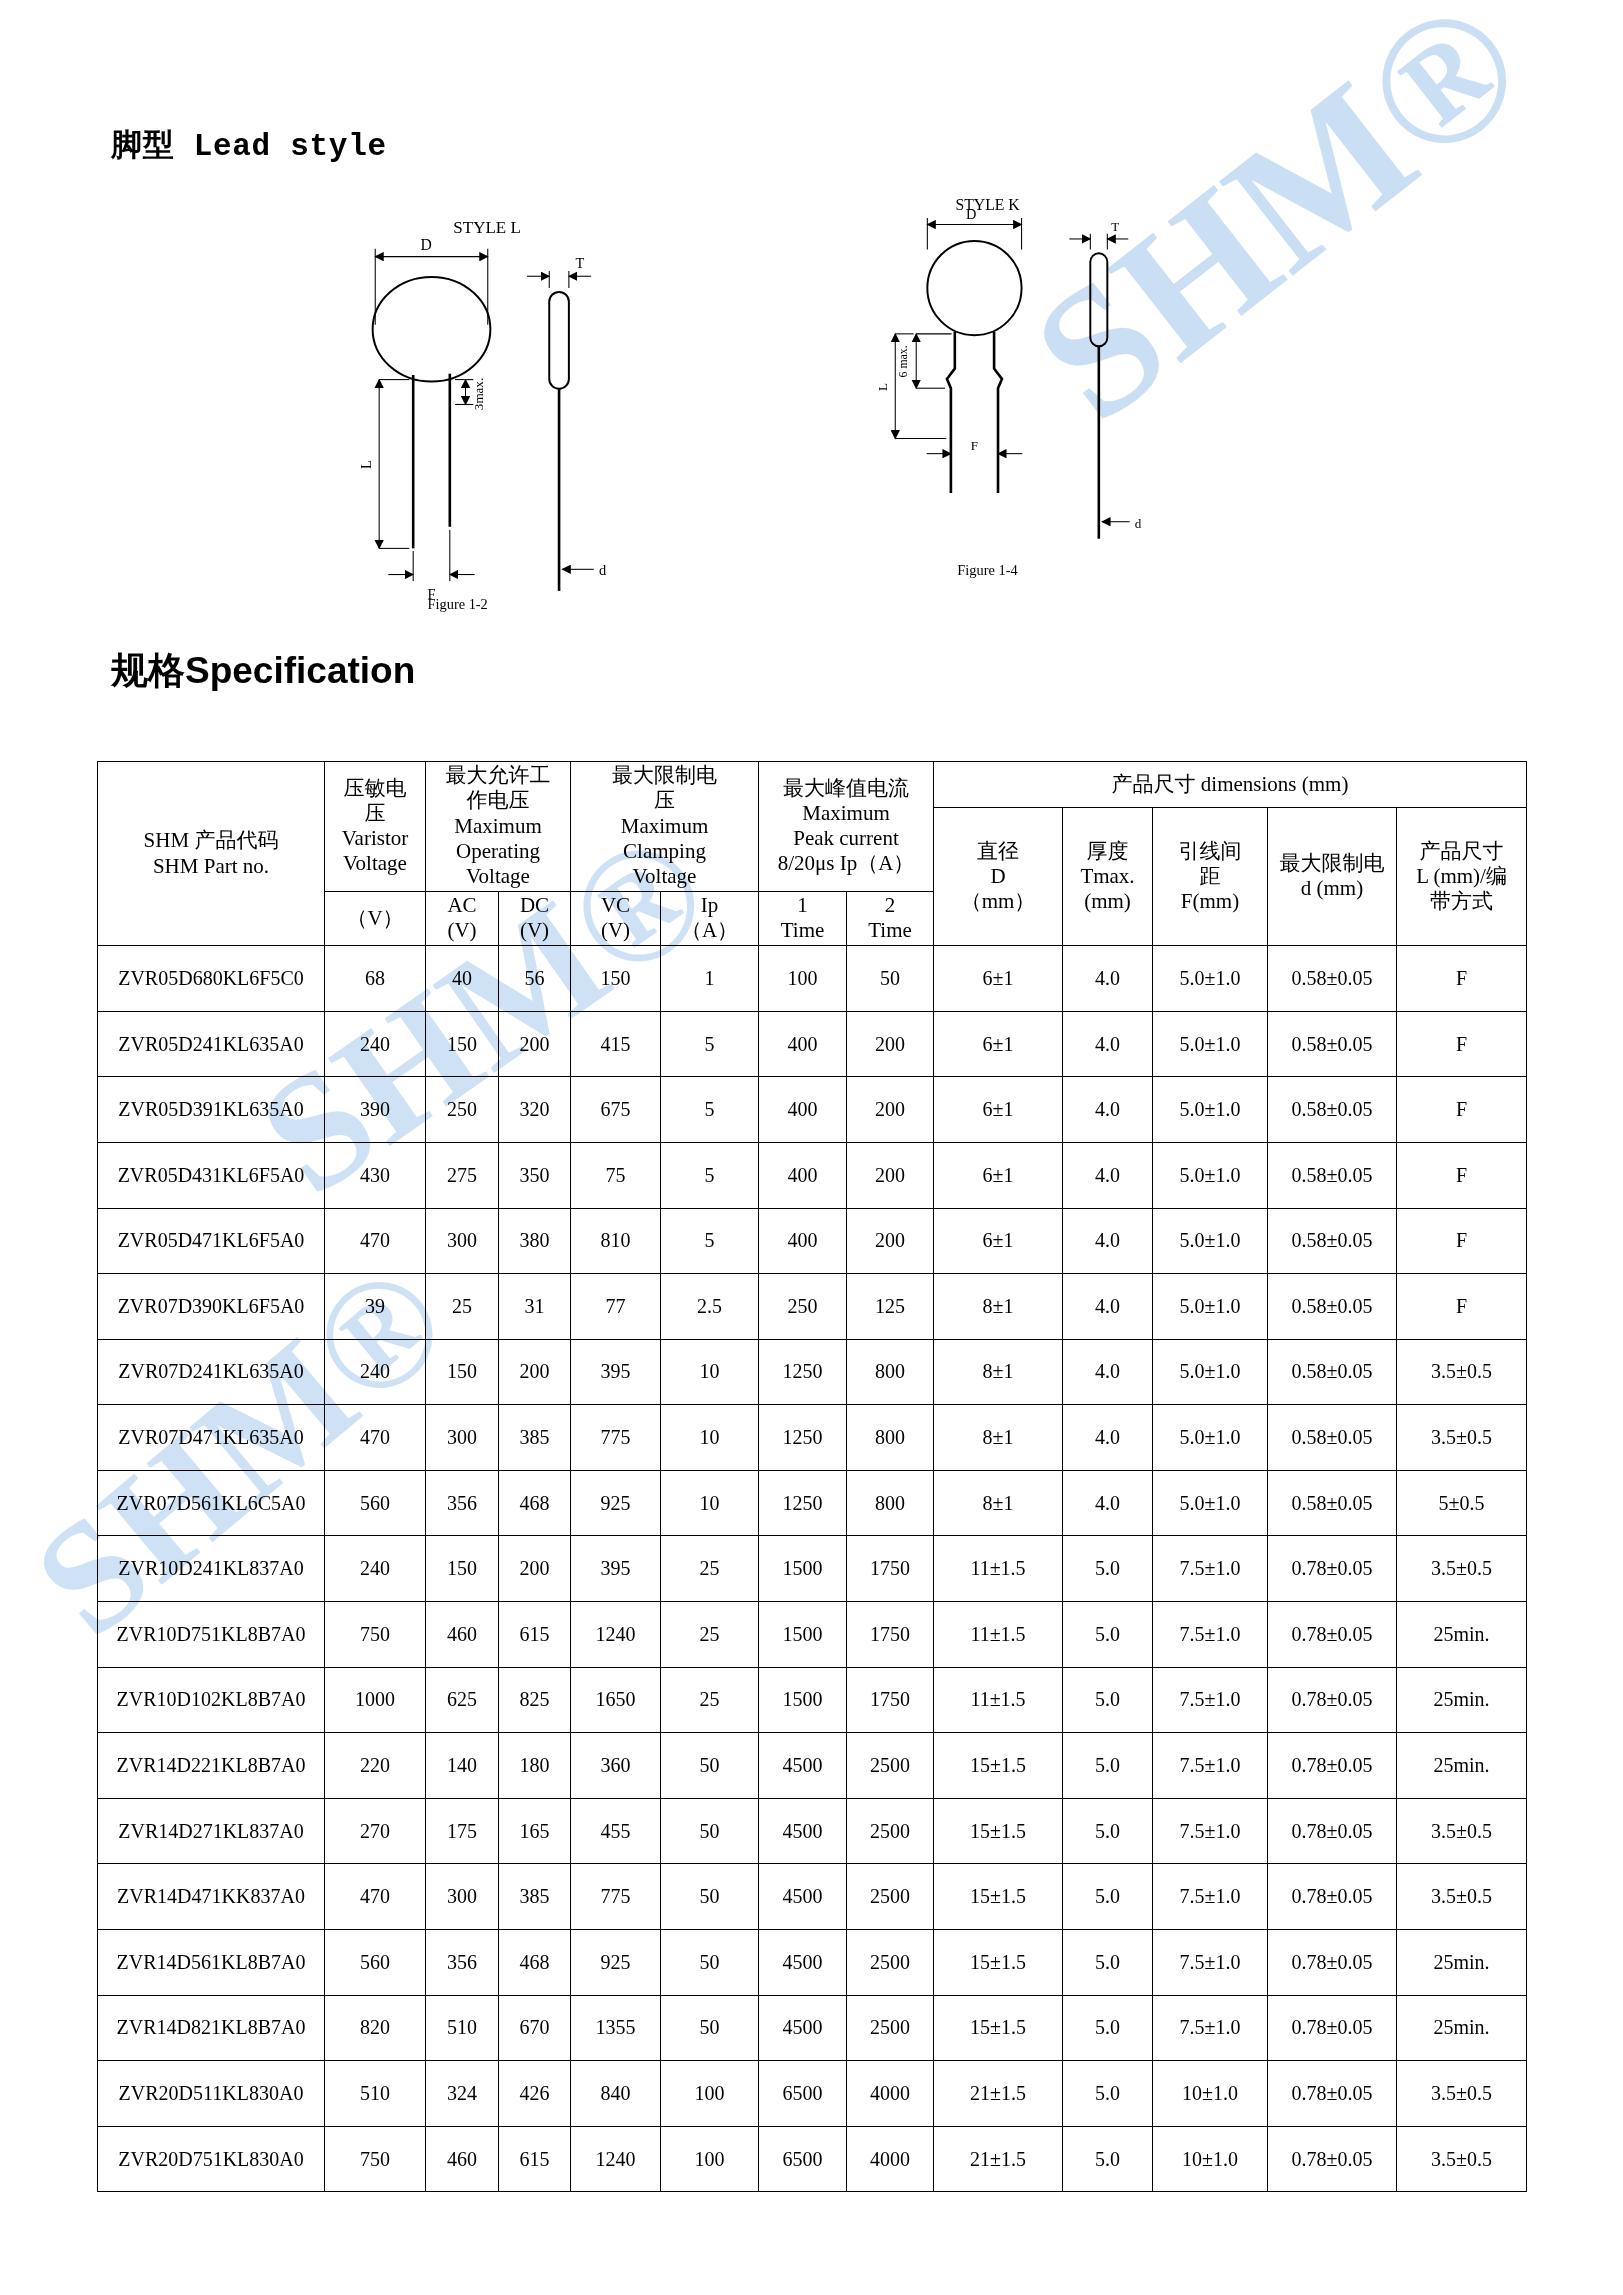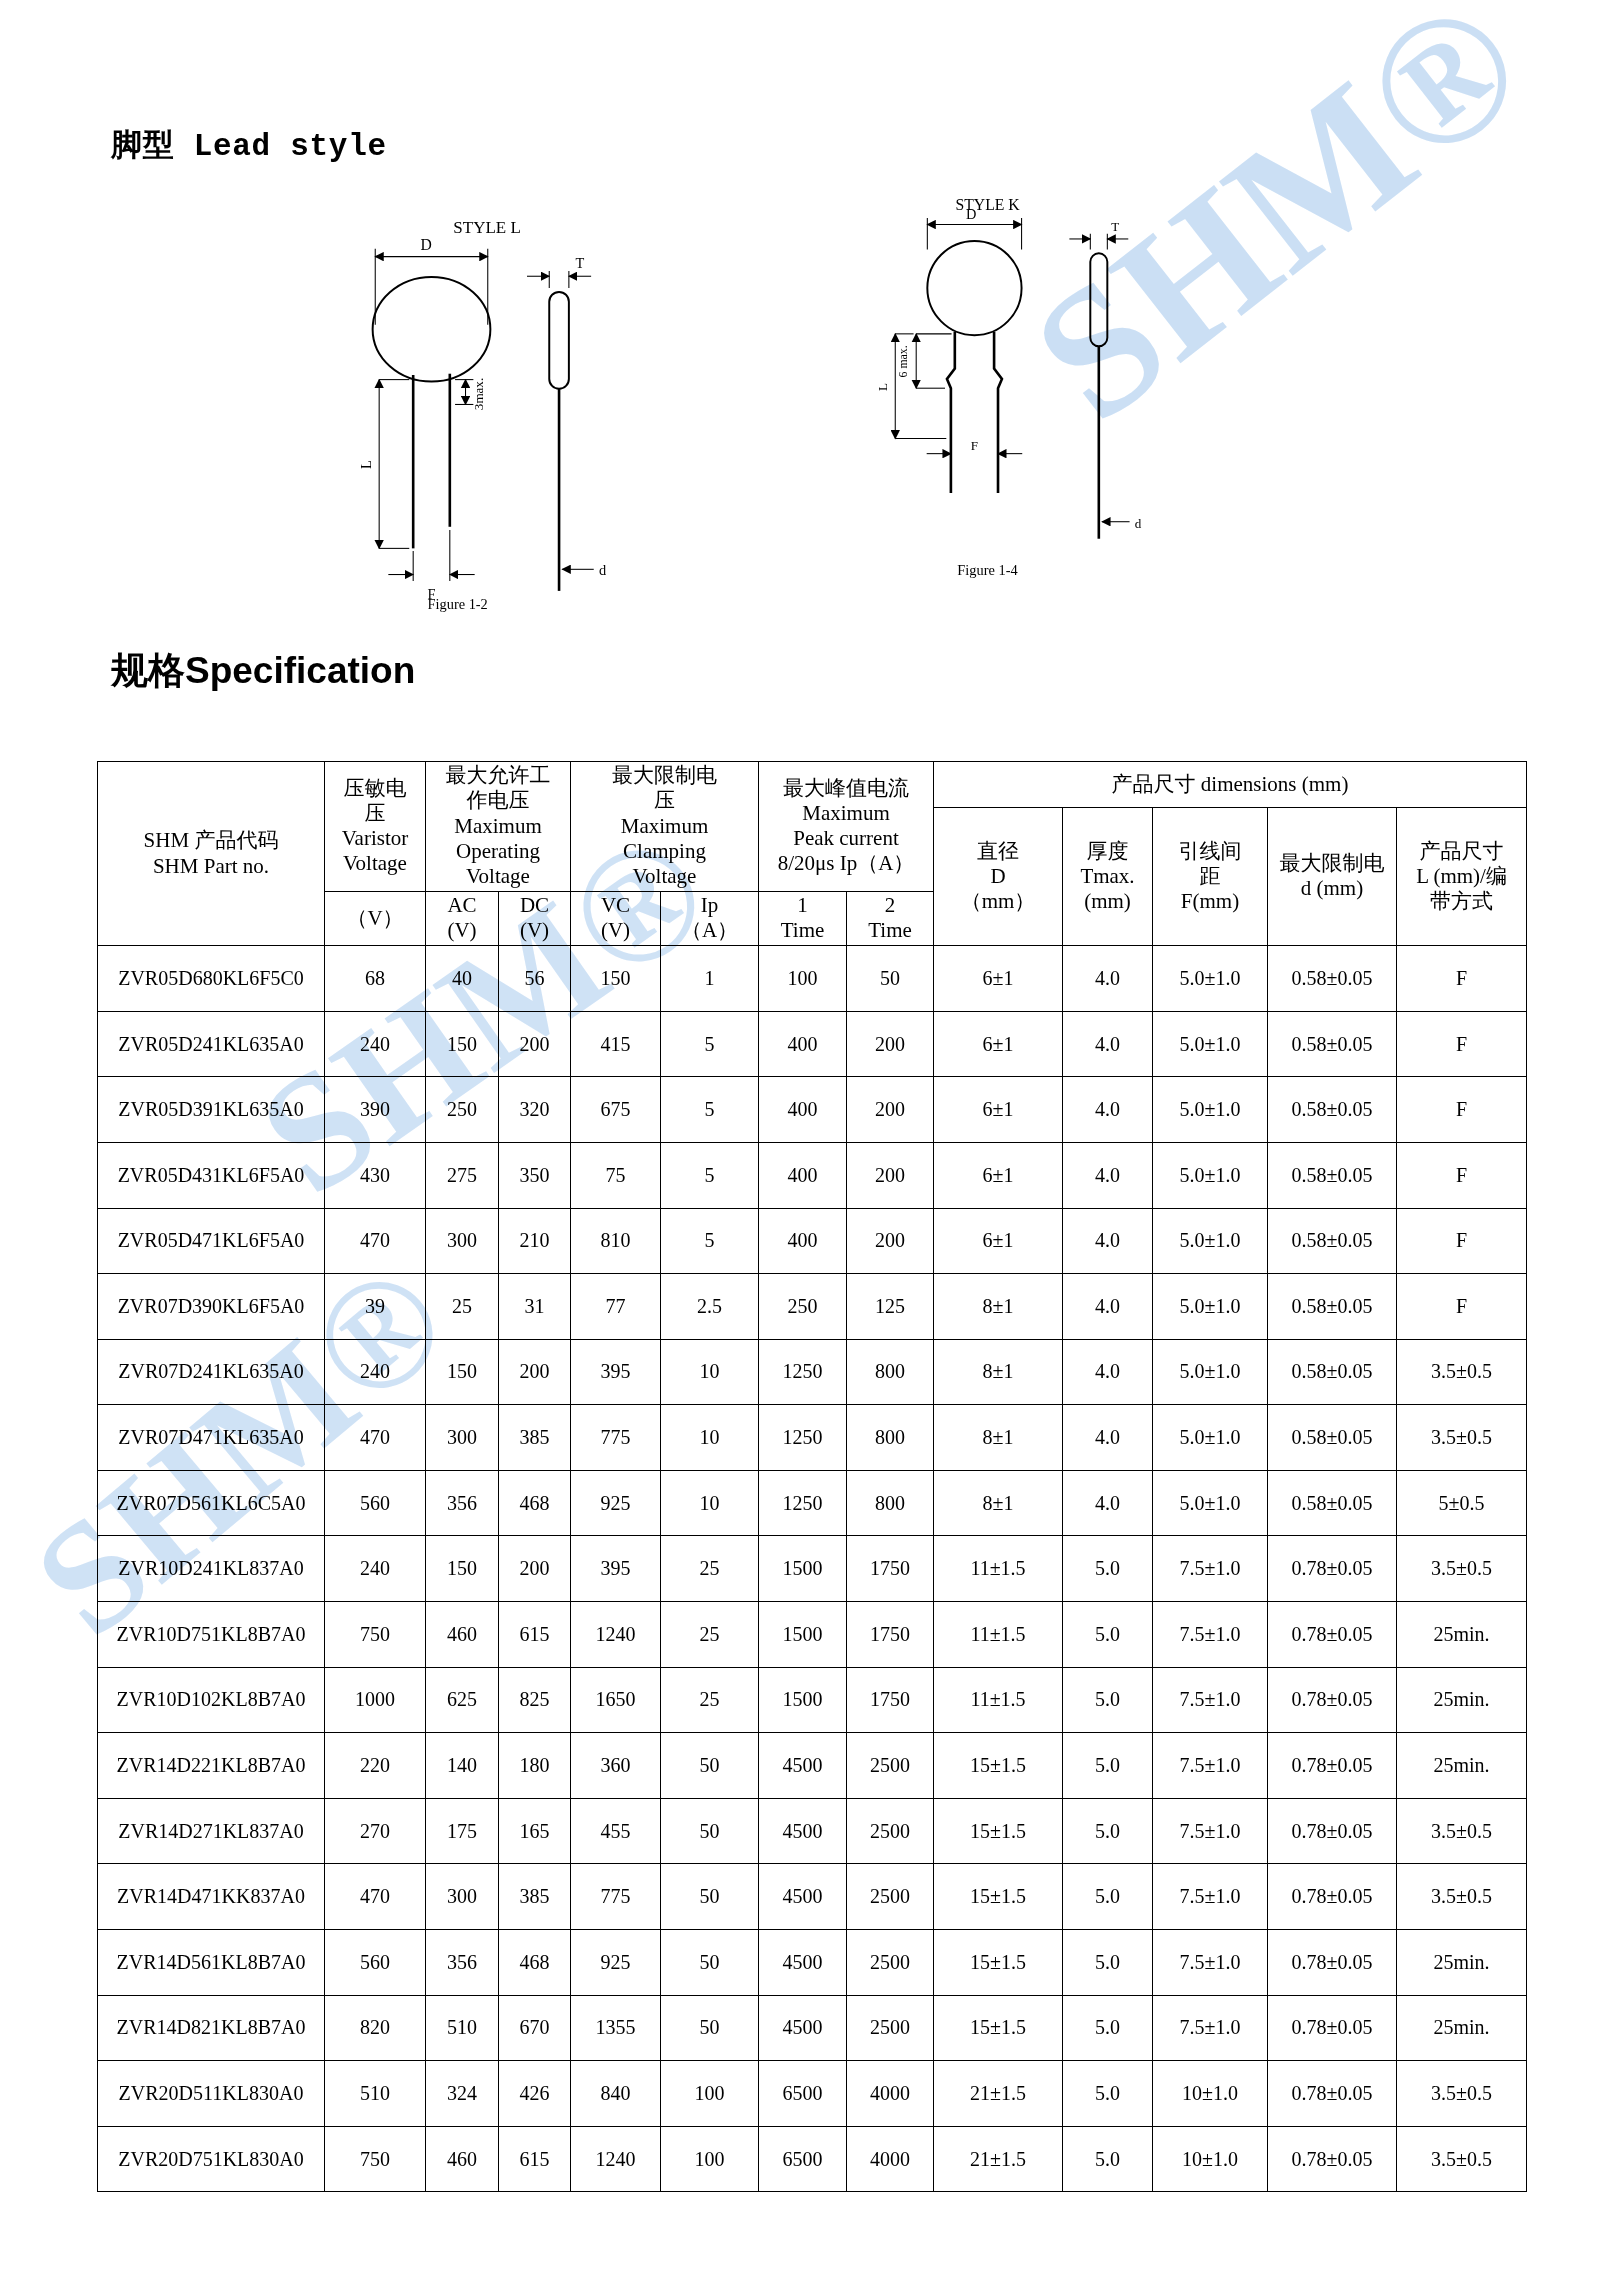--- a/index.html
+++ b/index.html
@@ -255,21 +255,21 @@
           <td>6±1</td>
           <td>4.0</td>
           <td>5.0±1.0</td>
           <td>0.58±0.05</td>
           <td>F</td>
         </tr>
         <tr>
           <td>ZVR05D471KL6F5A0</td>
           <td>470</td>
           <td>300</td>
-          <td>210</td>
+          <td>380</td>
           <td>810</td>
           <td>5</td>
           <td>400</td>
           <td>200</td>
           <td>6±1</td>
           <td>4.0</td>
           <td>5.0±1.0</td>
           <td>0.58±0.05</td>
           <td>F</td>
         </tr>

